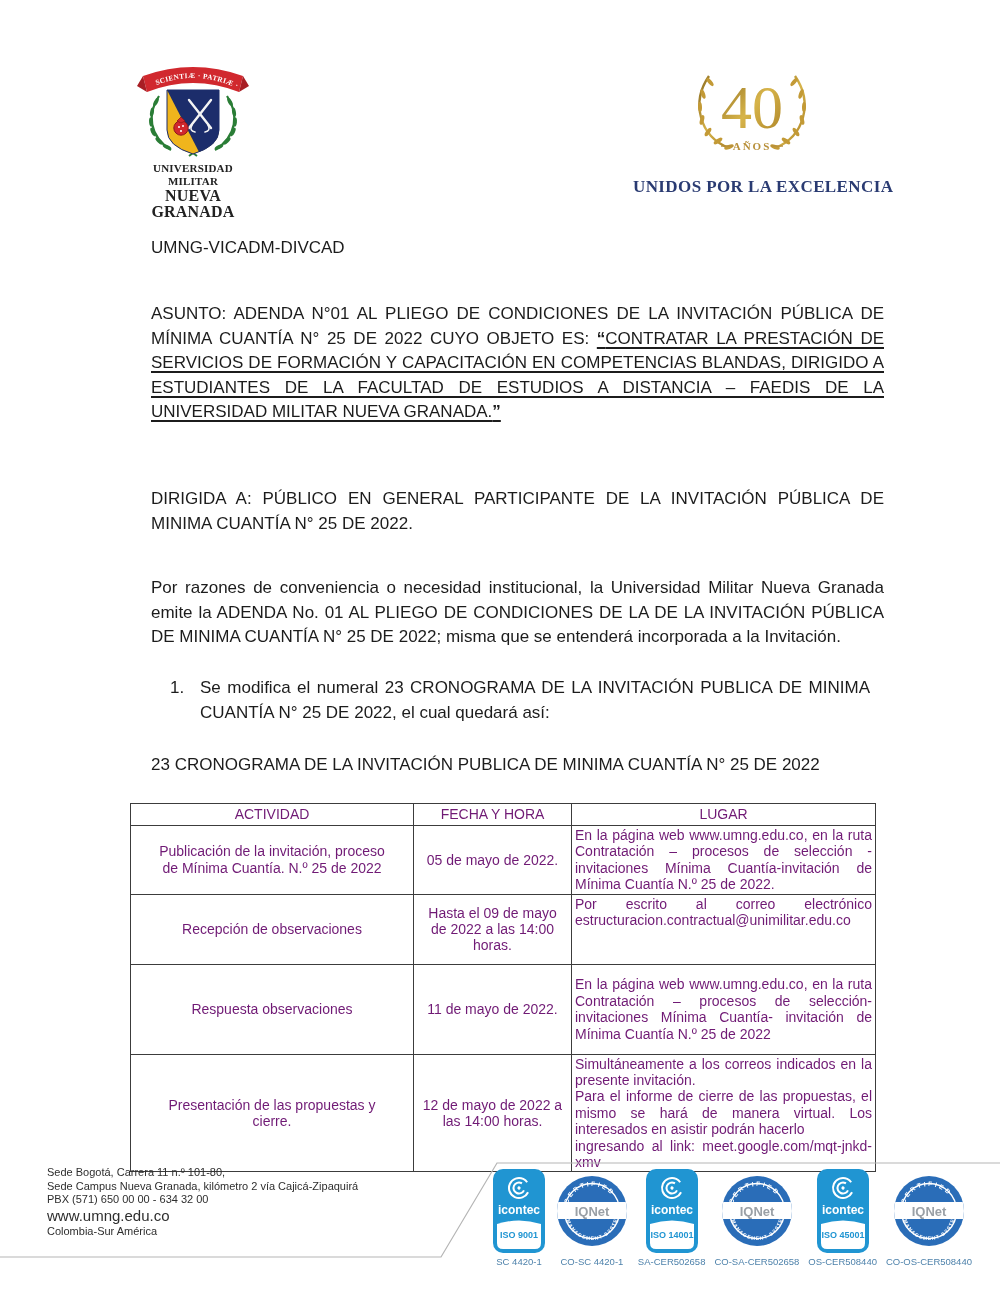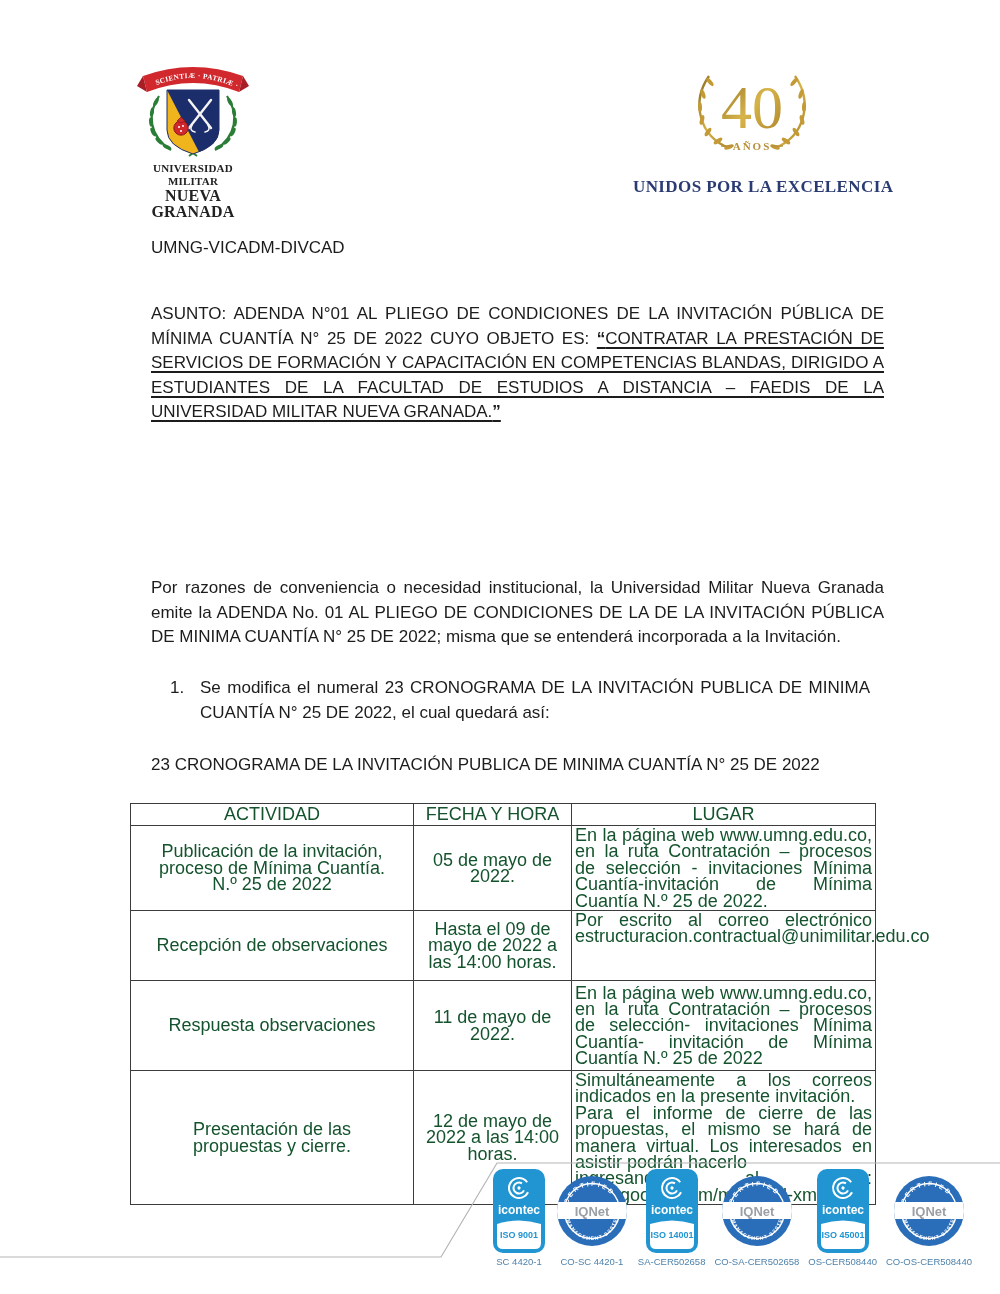--- a/index.html
+++ b/index.html
@@ -26,21 +26,21 @@
   #dirigida { top:473px; }
   #bodypar  { top:562px; }
   #heading23{ top:739px; }
   .quoted { text-decoration:underline; text-underline-offset:3px; text-decoration-thickness:1.5px; }
   .qmark  { font-weight:bold; }
   .list-row { position:absolute; left:137px; top:676px; width:733px; display:flex; }
   .list-num { margin-left:33px; width:30px; font-size:17px; line-height:24.5px; }
   .list-text { flex:1; text-align:justify; font-size:17px; line-height:24.5px; }
   
   table.crono { position:absolute; left:130px; top:803px; width:745px;
-    border-collapse:collapse; font-size:18px; line-height:16.4px; color:#14532d;
+    border-collapse:collapse; font-size:14px; line-height:16.4px; color:#701a75;
     border:1.5px solid #3c3c3c; table-layout:fixed; }
   table.crono th, table.crono td { border:1px solid #3c3c3c; font-weight:normal; }
   table.crono th { height:21px; text-align:center; padding:0 4px; }
   col.c-activ { width:283px; } col.c-fecha { width:158px; } col.c-lugar { width:304px; }
   td.activ { text-align:center; vertical-align:middle; padding:2px 25px; }
   td.fecha { text-align:center; vertical-align:middle; padding:2px 5px; }
   td.lugar { text-align:justify; vertical-align:middle; padding:1px 3px; }
   tr.r2 { height:70px; } tr.r2 td.lugar { vertical-align:top; }
   tr.r3 { height:90px; }
   td.pre { white-space:pre-line; }
@@ -154,20 +154,21 @@
       <line x1="138" y1="84" x2="150" y2="84" stroke="#b8903a" stroke-width="1.4"></line>
       <text x="119" y="88" text-anchor="middle" font-family="Liberation Serif, DejaVu Serif, serif" font-size="11" font-weight="bold" letter-spacing="2" fill="#b8903a">AÑOS</text>
     </svg>
     <div class="anniv-slogan">UNIDOS POR LA EXCELENCIA</div>
   </div>
 
   <p class="docpar" id="ref-line">UMNG-VICADM-DIVCAD</p>
 
   <p class="docpar" id="asunto"><span>ASUNTO: ADENDA N°01 AL PLIEGO DE CONDICIONES DE LA INVITACIÓN PÚBLICA DE MÍNIMA CUANTÍA N° 25 DE 2022 CUYO OBJETO ES: </span><span class="quoted"><span class="qmark">“</span><span>CONTRATAR LA PRESTACIÓN DE SERVICIOS DE FORMACIÓN Y CAPACITACIÓN EN COMPETENCIAS BLANDAS, DIRIGIDO A ESTUDIANTES DE LA FACULTAD DE ESTUDIOS A DISTANCIA – FAEDIS DE LA UNIVERSIDAD MILITAR NUEVA GRANADA.</span><span class="qmark">”</span></span></p>
 
+  <p class="docpar" id="dirigida">DIRIGIDA A: PÚBLICO EN GENERAL PARTICIPANTE DE LA INVITACIÓN PÚBLICA DE MINIMA CUANTÍA N° 25 DE 2022.</p>
 
   <p class="docpar" id="bodypar">Por razones de conveniencia o necesidad institucional, la Universidad Militar Nueva Granada emite la ADENDA No. 01 AL PLIEGO DE CONDICIONES DE LA DE LA INVITACIÓN PÚBLICA DE MINIMA CUANTÍA N° 25 DE 2022; misma que se entenderá incorporada a la Invitación.</p>
 
   <div class="list-row">
     <span class="list-num">1.</span>
     <div class="list-text">Se modifica el numeral 23 CRONOGRAMA DE LA INVITACIÓN PUBLICA DE MINIMA CUANTÍA N° 25 DE 2022,  el cual quedará así:</div>
   </div>
 
   <p class="docpar" id="heading23">23 CRONOGRAMA DE LA INVITACIÓN PUBLICA DE MINIMA CUANTÍA N° 25 DE 2022</p>
 
@@ -207,20 +208,27 @@
 Para el informe de cierre de las propuestas, el mismo se hará de manera virtual. Los interesados en asistir podrán hacerlo
 ingresando al link: meet.google.com/mqt-jnkd-xmv</td>
       </tr>
     </tbody>
   </table>
 
   <svg class="footer-line-svg" width="1000" height="102">
     <polyline points="0,99 441,99 497,5 1000,5" fill="none" stroke="#b5b5b5" stroke-width="1.2"></polyline>
   </svg>
 
+  <div class="footer-address">
+    <div>Sede Bogotá, Carrera 11 n.º 101-80,</div>
+    <div>Sede Campus Nueva Granada, kilómetro 2 vía Cajicá-Zipaquirá</div>
+    <div>PBX (571) 650 00 00 - 634 32 00</div>
+    <div class="site">www.umng.edu.co</div>
+    <div>Colombia-Sur América</div>
+  </div>
 
   <div class="badge-row">
 
     <div class="badge">
       <div class="iconwrap">
           <svg width="54" height="86" viewBox="0 0 54 86">
         <rect x="1" y="1" width="52" height="84" rx="10" fill="#2095d2"></rect>
         <g stroke="#ffffff" fill="none" transform="rotate(25 27 20)">
           <circle cx="27" cy="20" r="10" stroke-width="2" stroke-dasharray="52 11"></circle>
           <circle cx="27" cy="20" r="5.5" stroke-width="2" stroke-dasharray="26 8"></circle>

